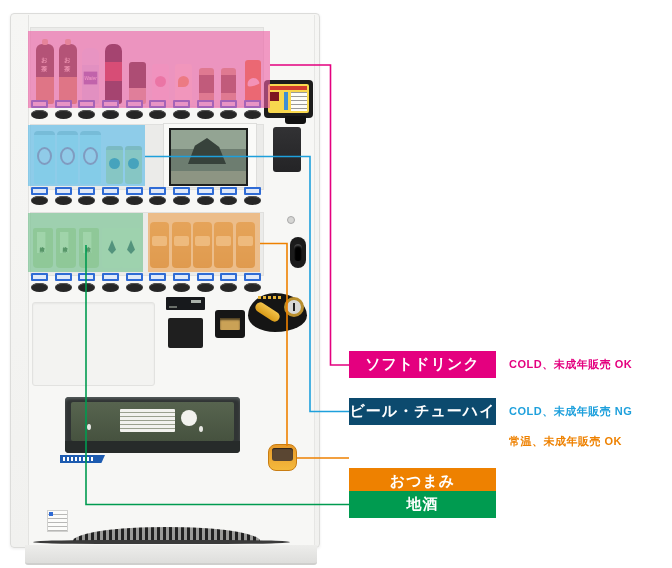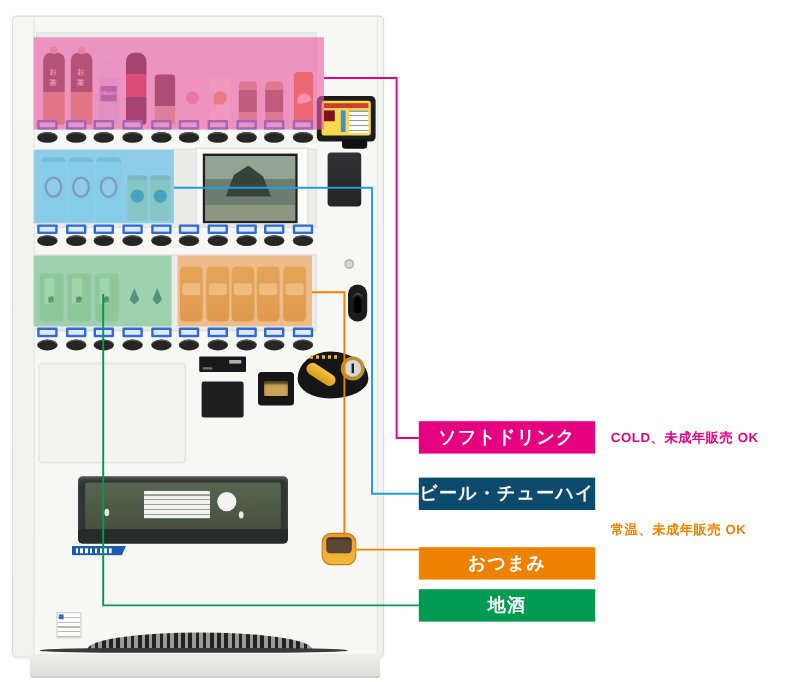--- a/index.html
+++ b/index.html
@@ -290,19 +290,20 @@
     <path class="ln" style="stroke:var(--c-beer)" d="M145,156.5 H310 V411.5 H349"></path>
     <path class="ln" style="stroke:var(--c-snack)" d="M260,243.5 H287 V446"></path>
     <path class="ln" style="stroke:var(--c-snack)" d="M297,458 H349"></path>
     <path class="ln" style="stroke:var(--c-sake)" d="M86,245 V504.5 H349"></path>
   </svg>
 
   <div class="abs badge" style="top: 351px; background: rgb(228, 0, 127);">ソフトドリンク</div>
   <div class="abs note" style="top: 351px; color: rgb(228, 0, 127);">COLD、未成年販売 OK</div>
 
   <div class="abs badge" style="top: 398px; background: #0c4a6e;">ビール・チューハイ</div>
-
-  <div class="abs badge" style="top: 456px; background: rgb(238, 129, 0);">おつまみ</div>
+  <div class="abs note" style="top: 398px; color: rgb(30, 160, 220);">COLD、未成年販売 NG</div>
+
+  <div class="abs badge" style="top: 468px; background: rgb(238, 129, 0);">おつまみ</div>
   <div class="abs note" style="top: 428px; color: rgb(238, 129, 0);">常温、未成年販売 OK</div>
 
   <div class="abs badge" style="top: 491px; background: rgb(0, 155, 80);">地酒</div>
 
 </div>
 
 </body></html>

